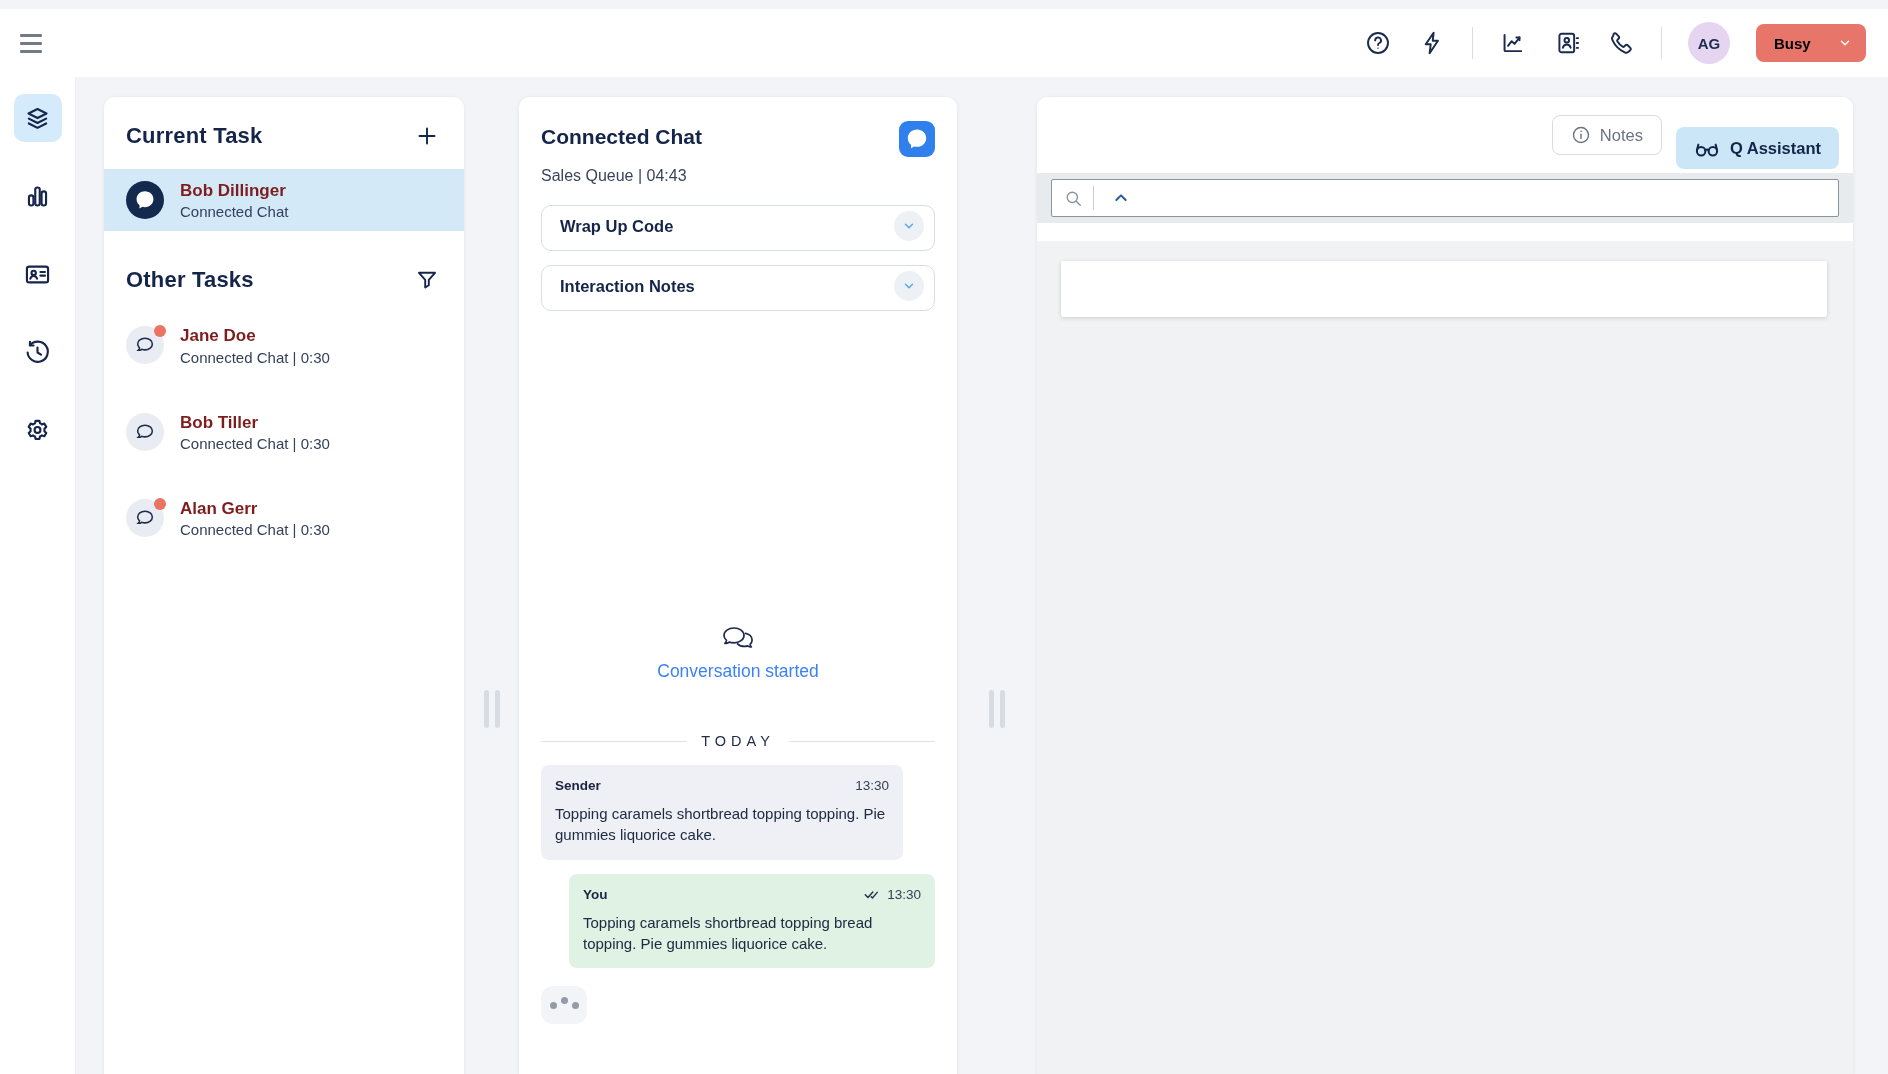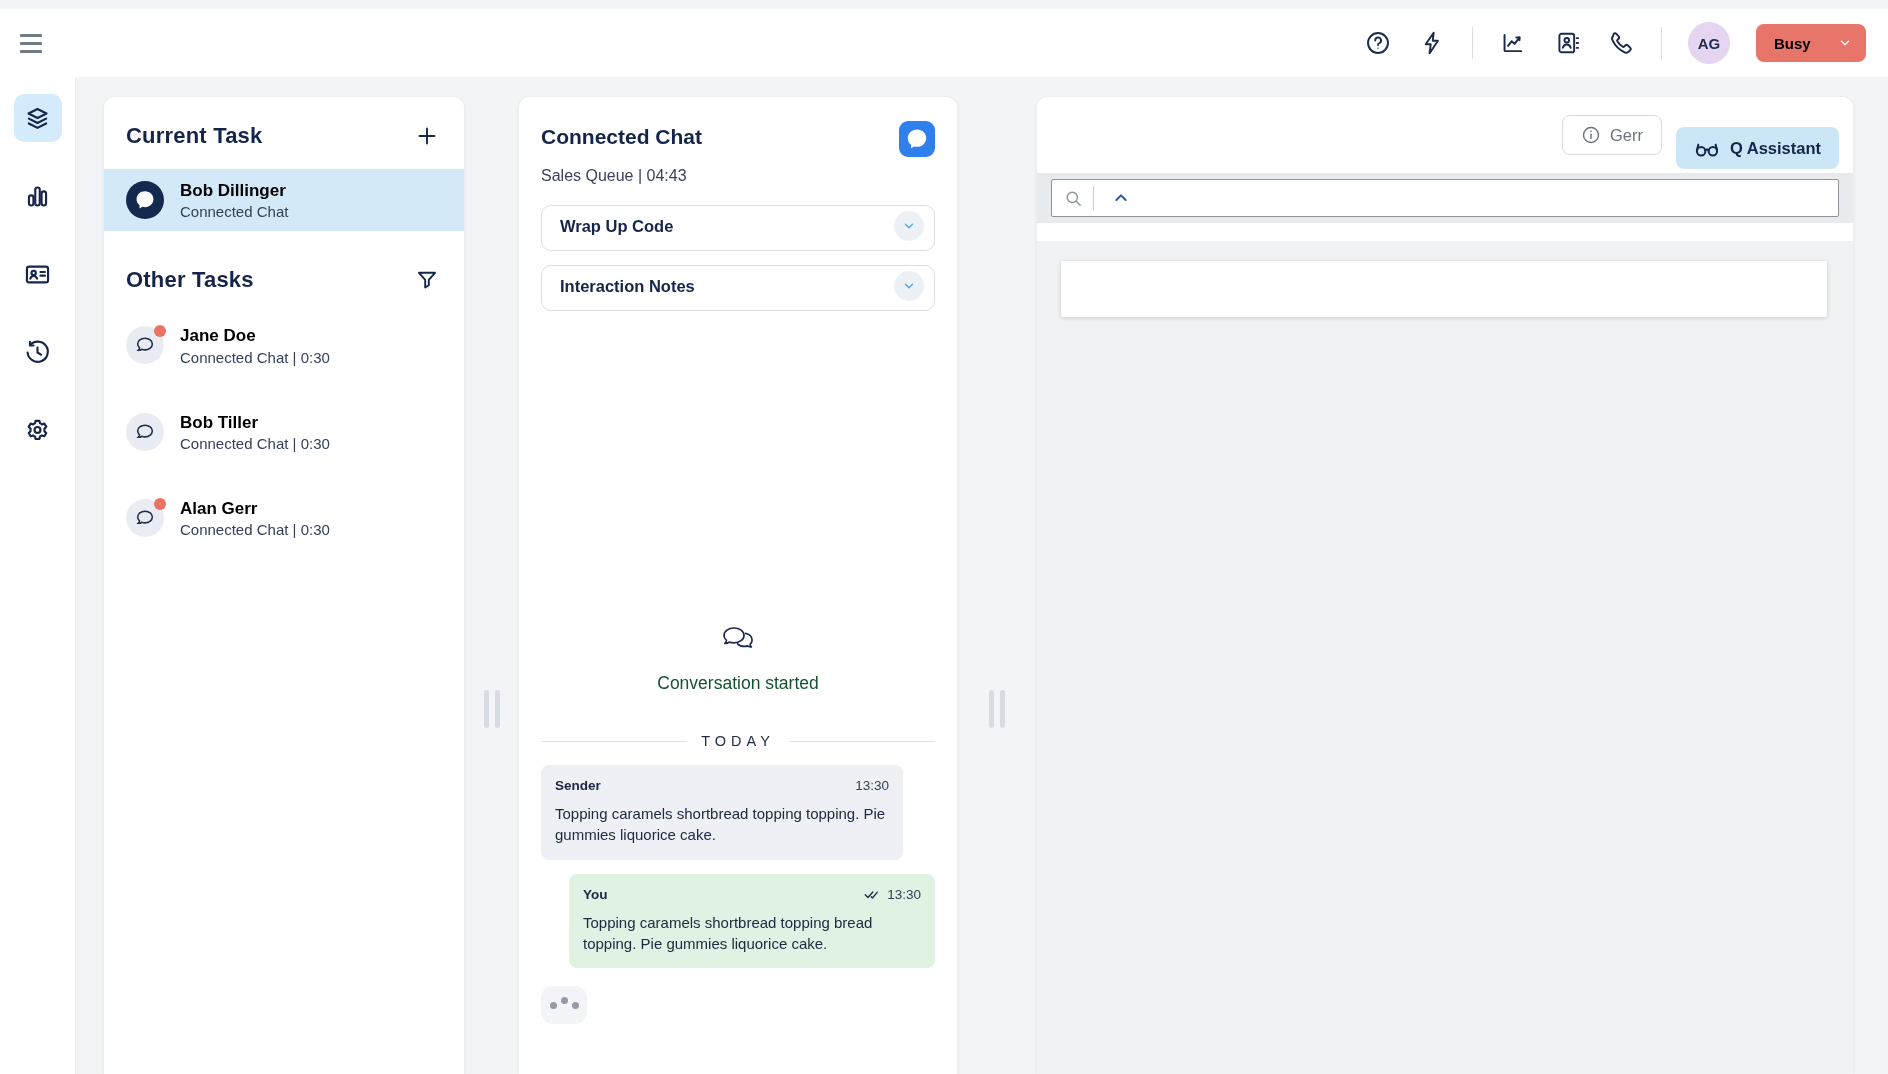--- a/index.html
+++ b/index.html
@@ -36,41 +36,41 @@
   .tp-head { display:flex; align-items:center; justify-content:space-between; padding:24px 22px 18px 22px; }
   .tp-title { font-size:22px; font-weight:bold; color:#15254a; letter-spacing:.2px; }
   .icon-btn { width:30px; height:30px; display:flex; align-items:center; justify-content:center; cursor:pointer; }
   .icon-btn svg { width:24px; height:24px; stroke:#16254c; fill:none; stroke-width:1.9; stroke-linecap:round; stroke-linejoin:round; }
   .task-row { display:flex; align-items:center; gap:16px; padding:10px 22px; cursor:pointer; }
   .task-row.selected { background:#d3e9f7; padding-top:11px; padding-bottom:11px; }
   .t-avatar { position:relative; width:38px; height:38px; border-radius:50%; background:#e9ecf2; display:flex; align-items:center; justify-content:center; flex:0 0 auto; }
   .t-avatar.messenger { background:#13294e; }
   .t-avatar svg { width:22px; height:22px; }
   .t-avatar .dot { position:absolute; top:-1px; right:-2px; width:12px; height:12px; border-radius:50%; background:#ea7364; }
-  .t-name { font-size:17px; font-weight:bold; color:#000000; line-height:1.25; }
+  .t-name { font-size:17px; font-weight:bold; color:#7f1d1d; line-height:1.25; }
   .t-meta { font-size:15px; color:#35415c; margin-top:2px; }
   .other-head { display:flex; align-items:center; justify-content:space-between; padding:34px 22px 14px 22px; }
   .task-list { display:flex; flex-direction:column; gap:26px; padding-top:6px; }
 
   
   .panel-chat { left:518px; width:440px; padding:24px 22px; }
   .chat-head { display:flex; align-items:flex-start; justify-content:space-between; }
   .chat-title { font-size:21px; font-weight:bold; color:#15254a; padding-top:4px; }
   .msgr-btn { width:36px; height:36px; border-radius:9px; background:#2f80ed; border:none; display:flex; align-items:center; justify-content:center; cursor:pointer; }
   .msgr-btn svg { width:24px; height:24px; }
   .chat-sub { font-size:16px; color:#39445c; margin-top:10px; }
   .collapse-box { margin-top:20px; height:46px; border:1px solid #d9dde4; border-radius:10px; display:flex; align-items:center; justify-content:space-between; padding:0 10px 4px 18px; background:#fff; cursor:pointer; }
   .collapse-box + .collapse-box { margin-top:14px; }
   .collapse-label { font-size:16.5px; font-weight:bold; color:#15254a; }
   .chev-circle { width:30px; height:30px; border-radius:50%; background:#edf0f5; display:flex; align-items:center; justify-content:center; }
   .chev-circle svg { width:14px; height:14px; stroke:#57a7e0; fill:none; stroke-width:2.4; stroke-linecap:round; stroke-linejoin:round; }
 
   .conv-start { position:absolute; left:0; right:0; top:528px; text-align:center; }
   .conv-start svg { width:40px; height:32px; stroke:#1e2b4d; fill:none; stroke-width:1.7; stroke-linecap:round; stroke-linejoin:round; }
-  .conv-start-label { margin-top:12px; font-size:17.5px; color:#14532d; }
+  .conv-start-label { font-size:17.5px; color:#3b82f6; }
 
   .day-divider { position:absolute; left:22px; right:22px; top:636px; display:flex; align-items:center; gap:14px; }
   .day-divider i { flex:1; height:1px; background:#dfe3e8; }
   .day-label { font-size:14.5px; color:#212c49; letter-spacing:5px; }
 
   .messages { position:absolute; left:22px; right:22px; top:668px; display:flex; flex-direction:column; }
   .bubble { border-radius:8px; padding:13px 14px 14px 14px; }
   .bubble.them { background:#eef0f5; width:362px; align-self:flex-start; }
   .bubble.me   { background:#e0f2e4; width:366px; align-self:flex-end; margin-top:14px; }
   .b-head { display:flex; align-items:center; justify-content:space-between; }
@@ -427,21 +427,21 @@
     <i></i>
     <i></i>
   </div>
 
 <div class="panel panel-q">
   <div class="q-head">
     <button class="info-btn">
       <svg>
           <use href="#i-info"></use>
         </svg>
-      <span>Gerr</span>
+      <span>Notes</span>
     </button>
     <button class="qa-btn">
       <svg>
           <use href="#i-glasses"></use>
         </svg>
       <span>Q Assistant</span>
     </button>
   </div>
 
   <div class="q-searchbar">

